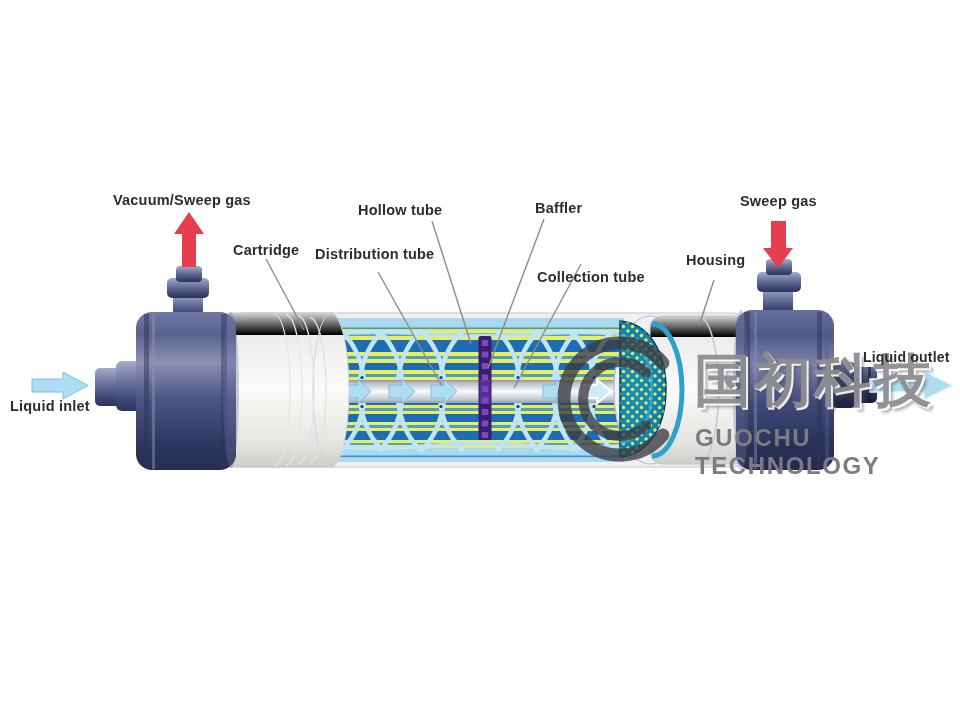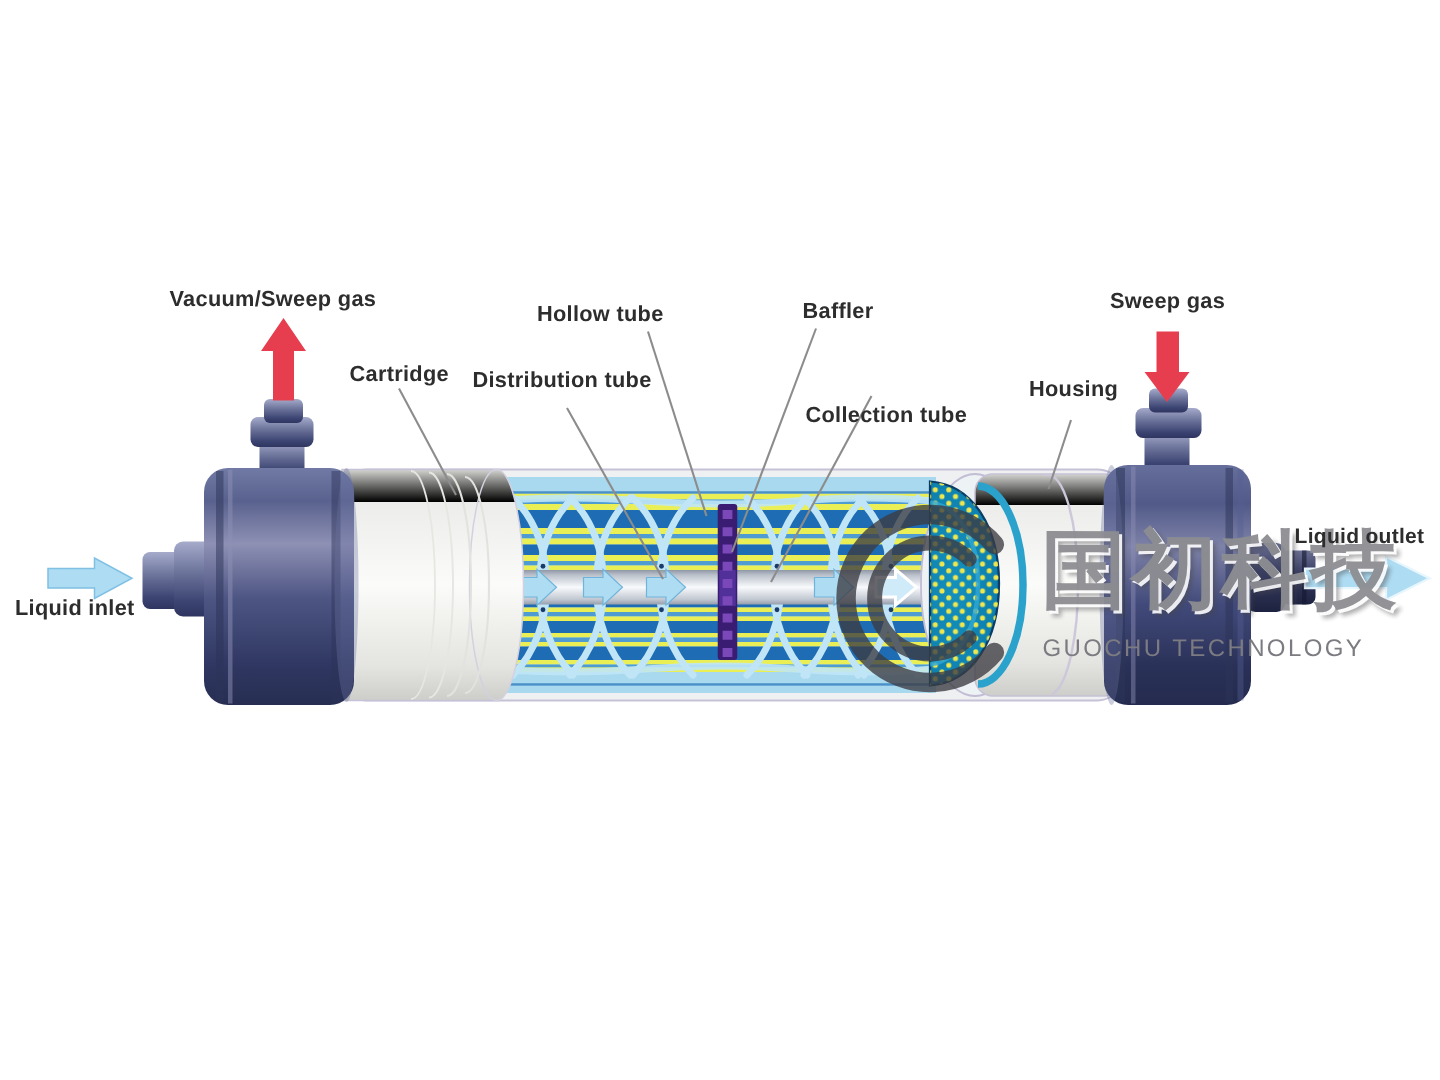--- a/index.html
+++ b/index.html
@@ -6,21 +6,21 @@
   .stage{position:relative;width:960px;height:720px;background:#ffffff;overflow:hidden;
          font-family:"Liberation Sans", sans-serif;}
   .stage svg{position:absolute;left:0;top:0;}
   .lbl{position:absolute;white-space:nowrap;font-size:14.5px;font-weight:600;color:#2d2d2d;
        letter-spacing:.2px;}
   .lbl-sm{font-size:14px;}
   .logo-cn{position:absolute;left:694px;top:350px;width:252px;font-size:57px;font-weight:800;
            color:#8d8d92;letter-spacing:3px;line-height:70px;opacity:.95;
            text-shadow:2px 2px 0 rgba(255,255,255,.95), 4px 4px 3px rgba(70,70,75,.45);
            font-family:Liberation Mono, monospace;}
-  .logo-en{position:absolute;left:695px;top:424px;font-size:16px;font-weight:400;
+  .logo-en{position:absolute;left:695px;top:424px;font-size:24px;font-weight:700;
            letter-spacing:1.6px;color:#7b7b81;}
 </style>
 </head>
 <body>
 
 <div class="stage">
 
 <svg width="960" height="720" viewBox="0 0 960 720">
   <defs>
     <linearGradient id="capGrad" x1="0" y1="0" x2="0" y2="1">

